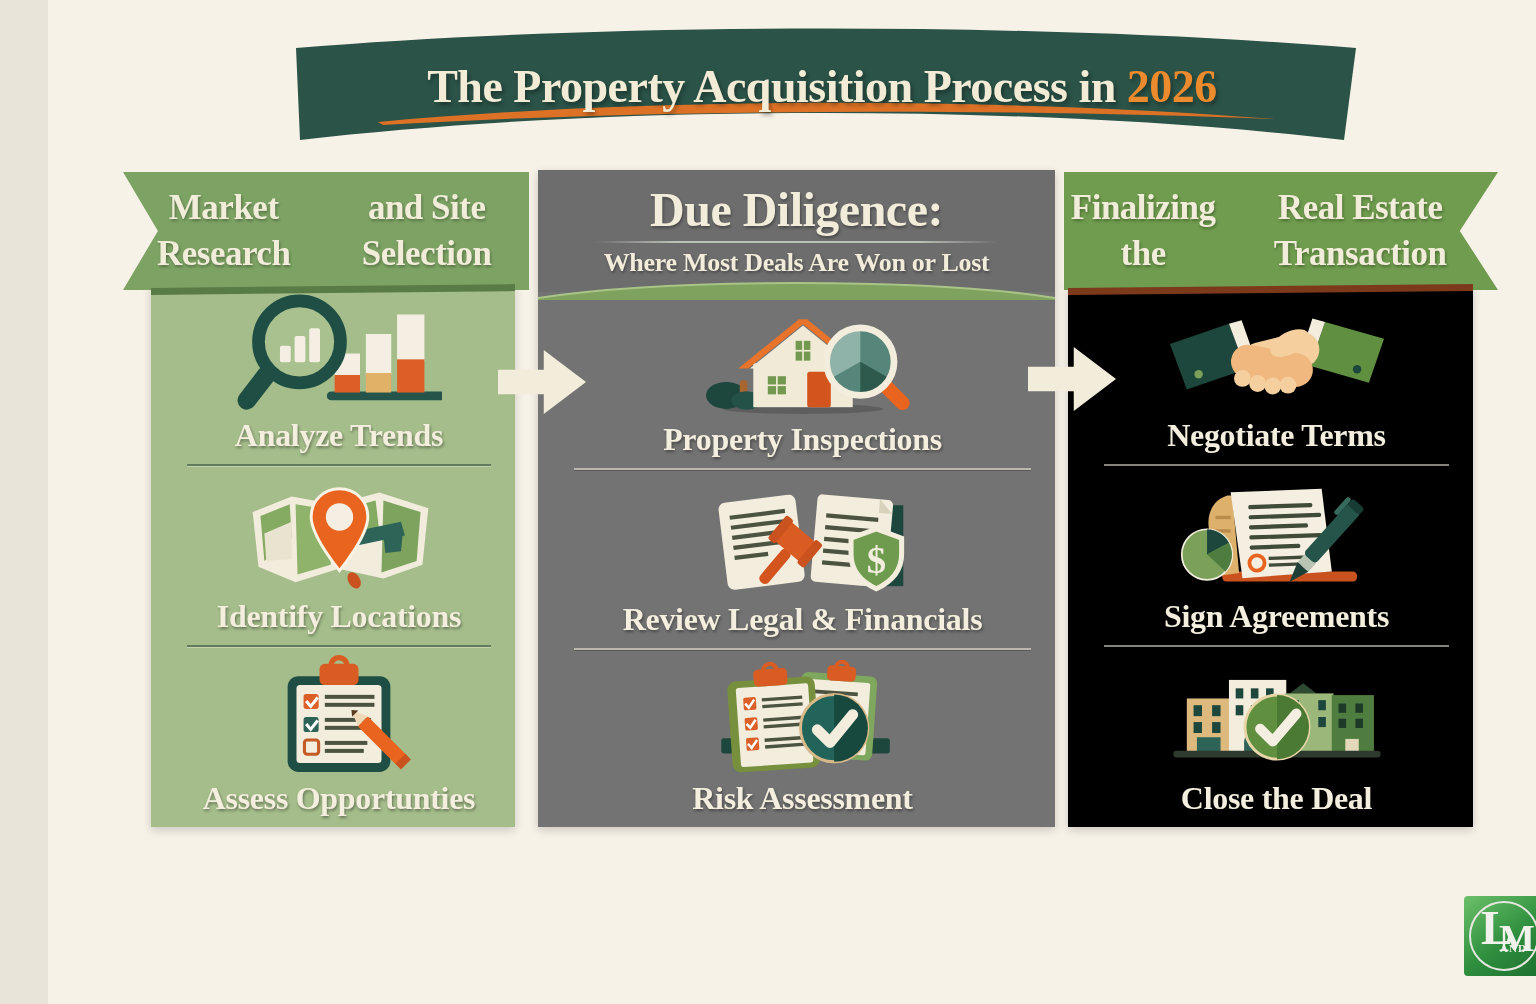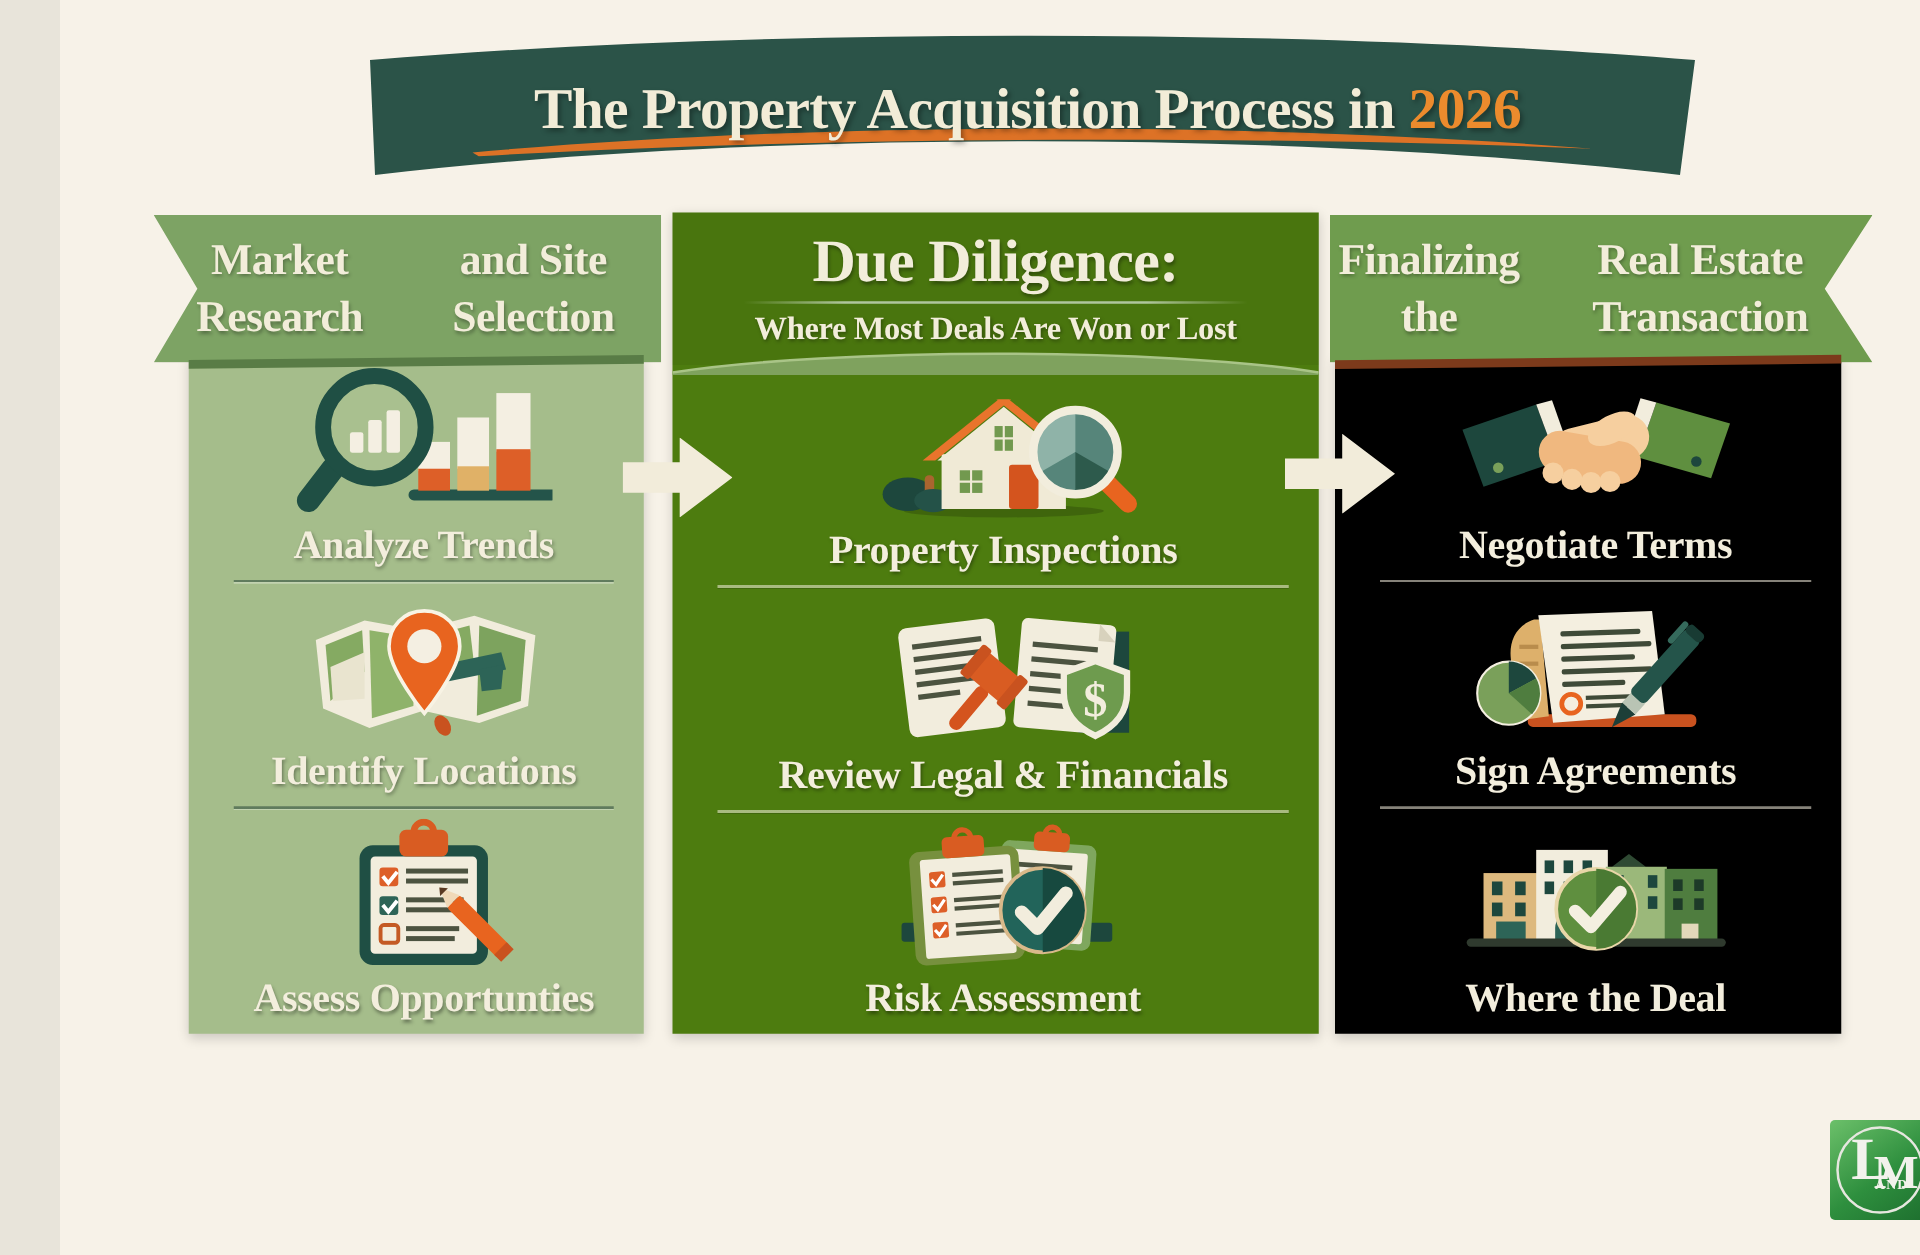--- a/index.html
+++ b/index.html
@@ -14,21 +14,21 @@
   .banner-svg { position:absolute; left:0; top:0; }
   .banner-text {
     position:absolute; left:228px; top:60px; width:1092px;
     text-align:center; font-size:46px; font-weight:bold; letter-spacing:-0.5px;
     color:#f2ecd7; text-shadow:2px 3px 4px rgba(0,0,0,0.35); white-space:nowrap;
   }
   .banner-year { color:#ec8b2d; }
   
   .panel { position:absolute; display:flex; flex-direction:column; box-shadow:0 3px 9px rgba(0,0,0,0.18); }
   .panel-1 { left:103px; top:285px; width:364px; height:542px; background:#a5bd8b; }
-  .panel-2 { left:490px; top:170px; width:517px; height:657px; background:#4d7c0f; }
+  .panel-2 { left:490px; top:170px; width:517px; height:657px; background:#737373; }
   .panel-3 { left:1020px; top:285px; width:405px; height:542px; background:#000000; }
 
   
   .ribbon {
     position:absolute; height:118px; display:flex; flex-direction:row;
     align-items:center; justify-content:center;
     font-weight:bold; color:#f2edda; text-align:center;
     filter:drop-shadow(0 4px 5px rgba(0,0,0,0.28));
   }
   .ribbon-1 {
@@ -371,21 +371,21 @@
             <rect x="228" y="54" width="9" height="11" fill="#1d3a28"></rect>
             <rect x="208" y="72" width="9" height="11" fill="#1d3a28"></rect>
             <rect x="228" y="72" width="9" height="11" fill="#1d3a28"></rect>
             <rect x="216" y="96" width="16" height="16" fill="#e3d8ba"></rect>
             <rect x="12" y="110" width="246" height="8" rx="4" fill="#2f3a2e"></rect>
             <circle cx="135" cy="82" r="38" fill="#5f8f3f" stroke="#e8d6a8" stroke-width="3.5"></circle>
             <path d="M135,44 A38,38 0 0 1 135,120 Z" fill="#4a7a33"></path>
             <path d="M115,84 L130,99 L158,66" stroke="#f4efe0" stroke-width="12" fill="none" stroke-linecap="round" stroke-linejoin="round"></path>
           </svg>
         </div>
-        <div class="step-label">Where the Deal</div>
+        <div class="step-label">Close the Deal</div>
       </div>
     </div>
   </div>
   <div class="ribbon ribbon-3">
     <div class="rline">Finalizing the</div>
     <div class="rline">Real Estate Transaction</div>
   </div>
   <div class="ribbon-edge ribbon-edge-3"></div>
 
   <div class="flow-arrow arrow-1"></div>

